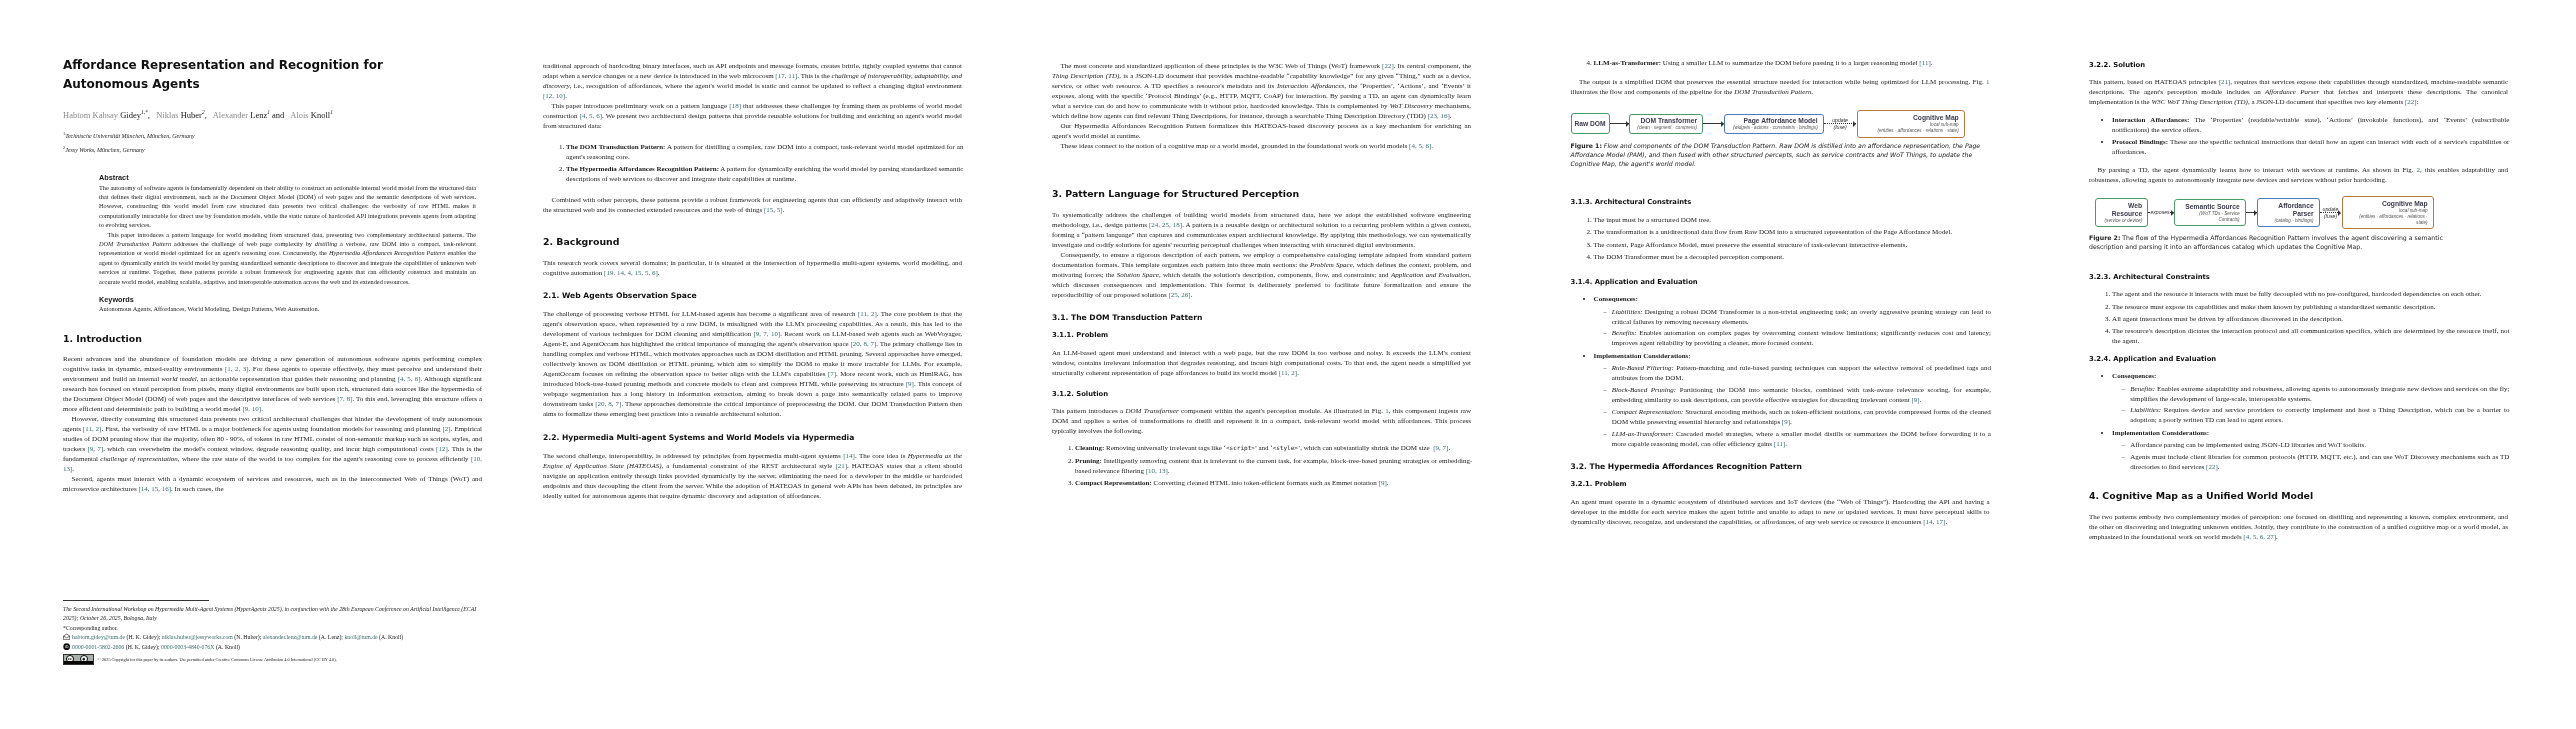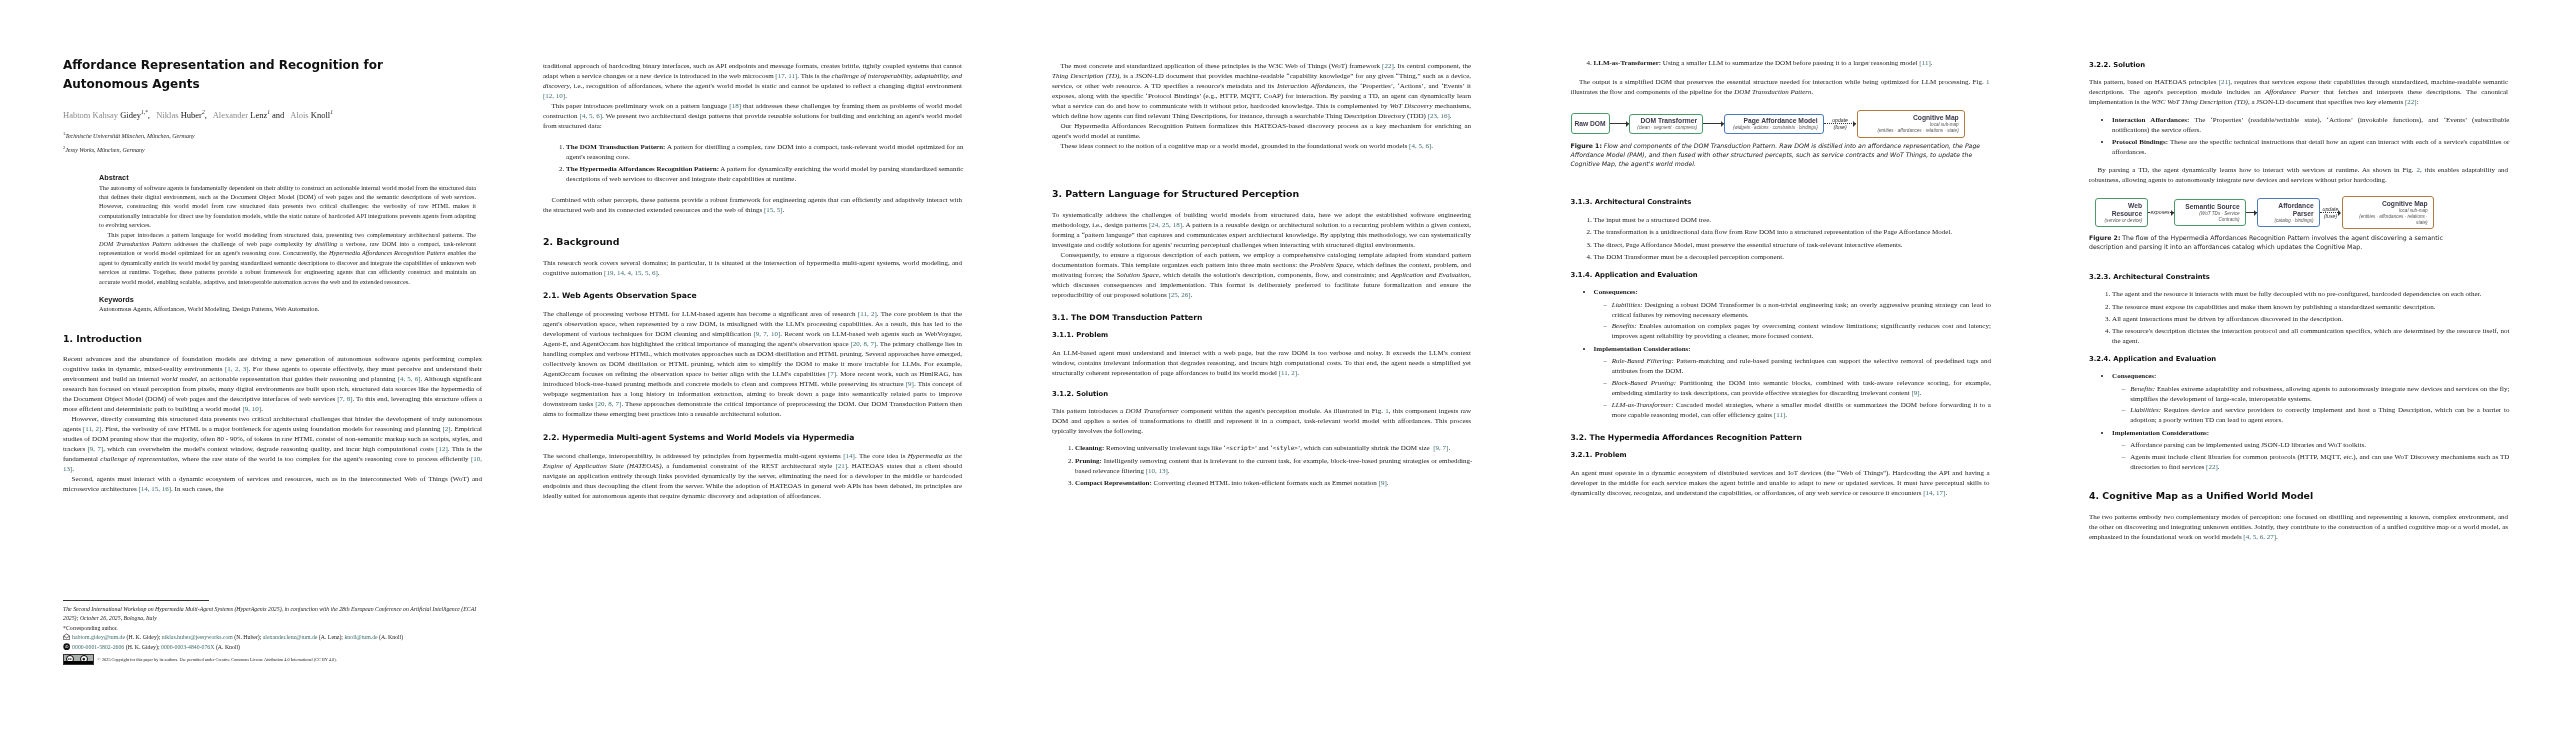--- a/index.html
+++ b/index.html
@@ -192,36 +192,37 @@
           <div class="fsub">local sub-map</div>
           <div class="fsub">(entities · affordances · relations · state)</div>
         </div>
     </div>
     <div class="caption"><b>Figure 1:</b><i> Flow and components of the DOM Transduction Pattern.  Raw DOM is distilled into an affordance representation, the Page Affordance Model (PAM), and then fused with other structured percepts, such as service contracts and WoT Things, to update the Cognitive Map, the agent's world model.</i></div>
 
     <h4 class="subsub" style="margin-top:30px">3.1.3.  Architectural Constraints</h4>
     <ol class="num">
       <li>The input must be a structured DOM tree.</li>
       <li>The transformation is a unidirectional data flow from Raw DOM into a structured representation of the Page Affordance Model.</li>
-      <li>The direct, Page Affordance Model, must preserve the essential structure of task-relevant interactive elements.</li>
+      <li>The context, Page Affordance Model, must preserve the essential structure of task-relevant interactive elements.</li>
       <li>The DOM Transformer must be a decoupled perception component.</li>
     </ol>
 
-    <h4 class="subsub" style="margin-top:9px">3.1.4.  Application and Evaluation</h4>
+    <h4 class="subsub" style="margin-top:16px">3.1.4.  Application and Evaluation</h4>
     <ul class="bul">
       <li><b>Consequences:</b>
         <ul class="dash">
           <li><i>Liabilities:</i><span> Designing a robust DOM Transformer is a non-trivial engineering task; an overly aggressive pruning strategy can lead to critical failures by removing necessary elements.</span></li>
           <li><i>Benefits:</i><span> Enables automation on complex pages by overcoming context window limitations; significantly reduces cost and latency; improves agent reliability by providing a cleaner, more focused context.</span></li>
         </ul>
       </li>
       <li><b>Implementation Considerations:</b>
         <ul class="dash">
           <li><i>Rule-Based Filtering:</i><span> Pattern-matching and rule-based parsing techniques can support the selective removal of predefined tags and attributes from the DOM.</span></li>
           <li><i>Block-Based Pruning:</i><span> Partitioning the DOM into semantic blocks, combined with task-aware relevance scoring, for example, embedding similarity to task descriptions, can provide effective strategies for discarding irrelevant content </span><a class="cite">[9]</a>.</li>
+          <li><i>Compact Representation:</i><span> Structural encoding methods, such as token-efficient notations, can provide compressed forms of the cleaned DOM while preserving essential hierarchy and relationships </span><a class="cite">[9]</a>.</li>
           <li><i>LLM-as-Transformer:</i><span> Cascaded model strategies, where a smaller model distills or summarizes the DOM before forwarding it to a more capable reasoning model, can offer efficiency gains </span><a class="cite">[11]</a>.</li>
         </ul>
       </li>
     </ul>
 
     <h3 class="sub">3.2.  The Hypermedia Affordances Recognition Pattern</h3>
     <h4 class="subsub">3.2.1.  Problem</h4>
     <p><span>An agent must operate in a dynamic ecosystem of distributed services and IoT devices (the “Web of Things”). Hardcoding the API and having a developer in the middle for each service makes the agent brittle and unable to adapt to new or updated services. It must have perceptual skills to dynamically discover, recognize, and understand the capabilities, or affordances, of any web service or resource it encounters </span><a class="cite">[14, 17]</a><span>.</span></p>
   </div>
 

